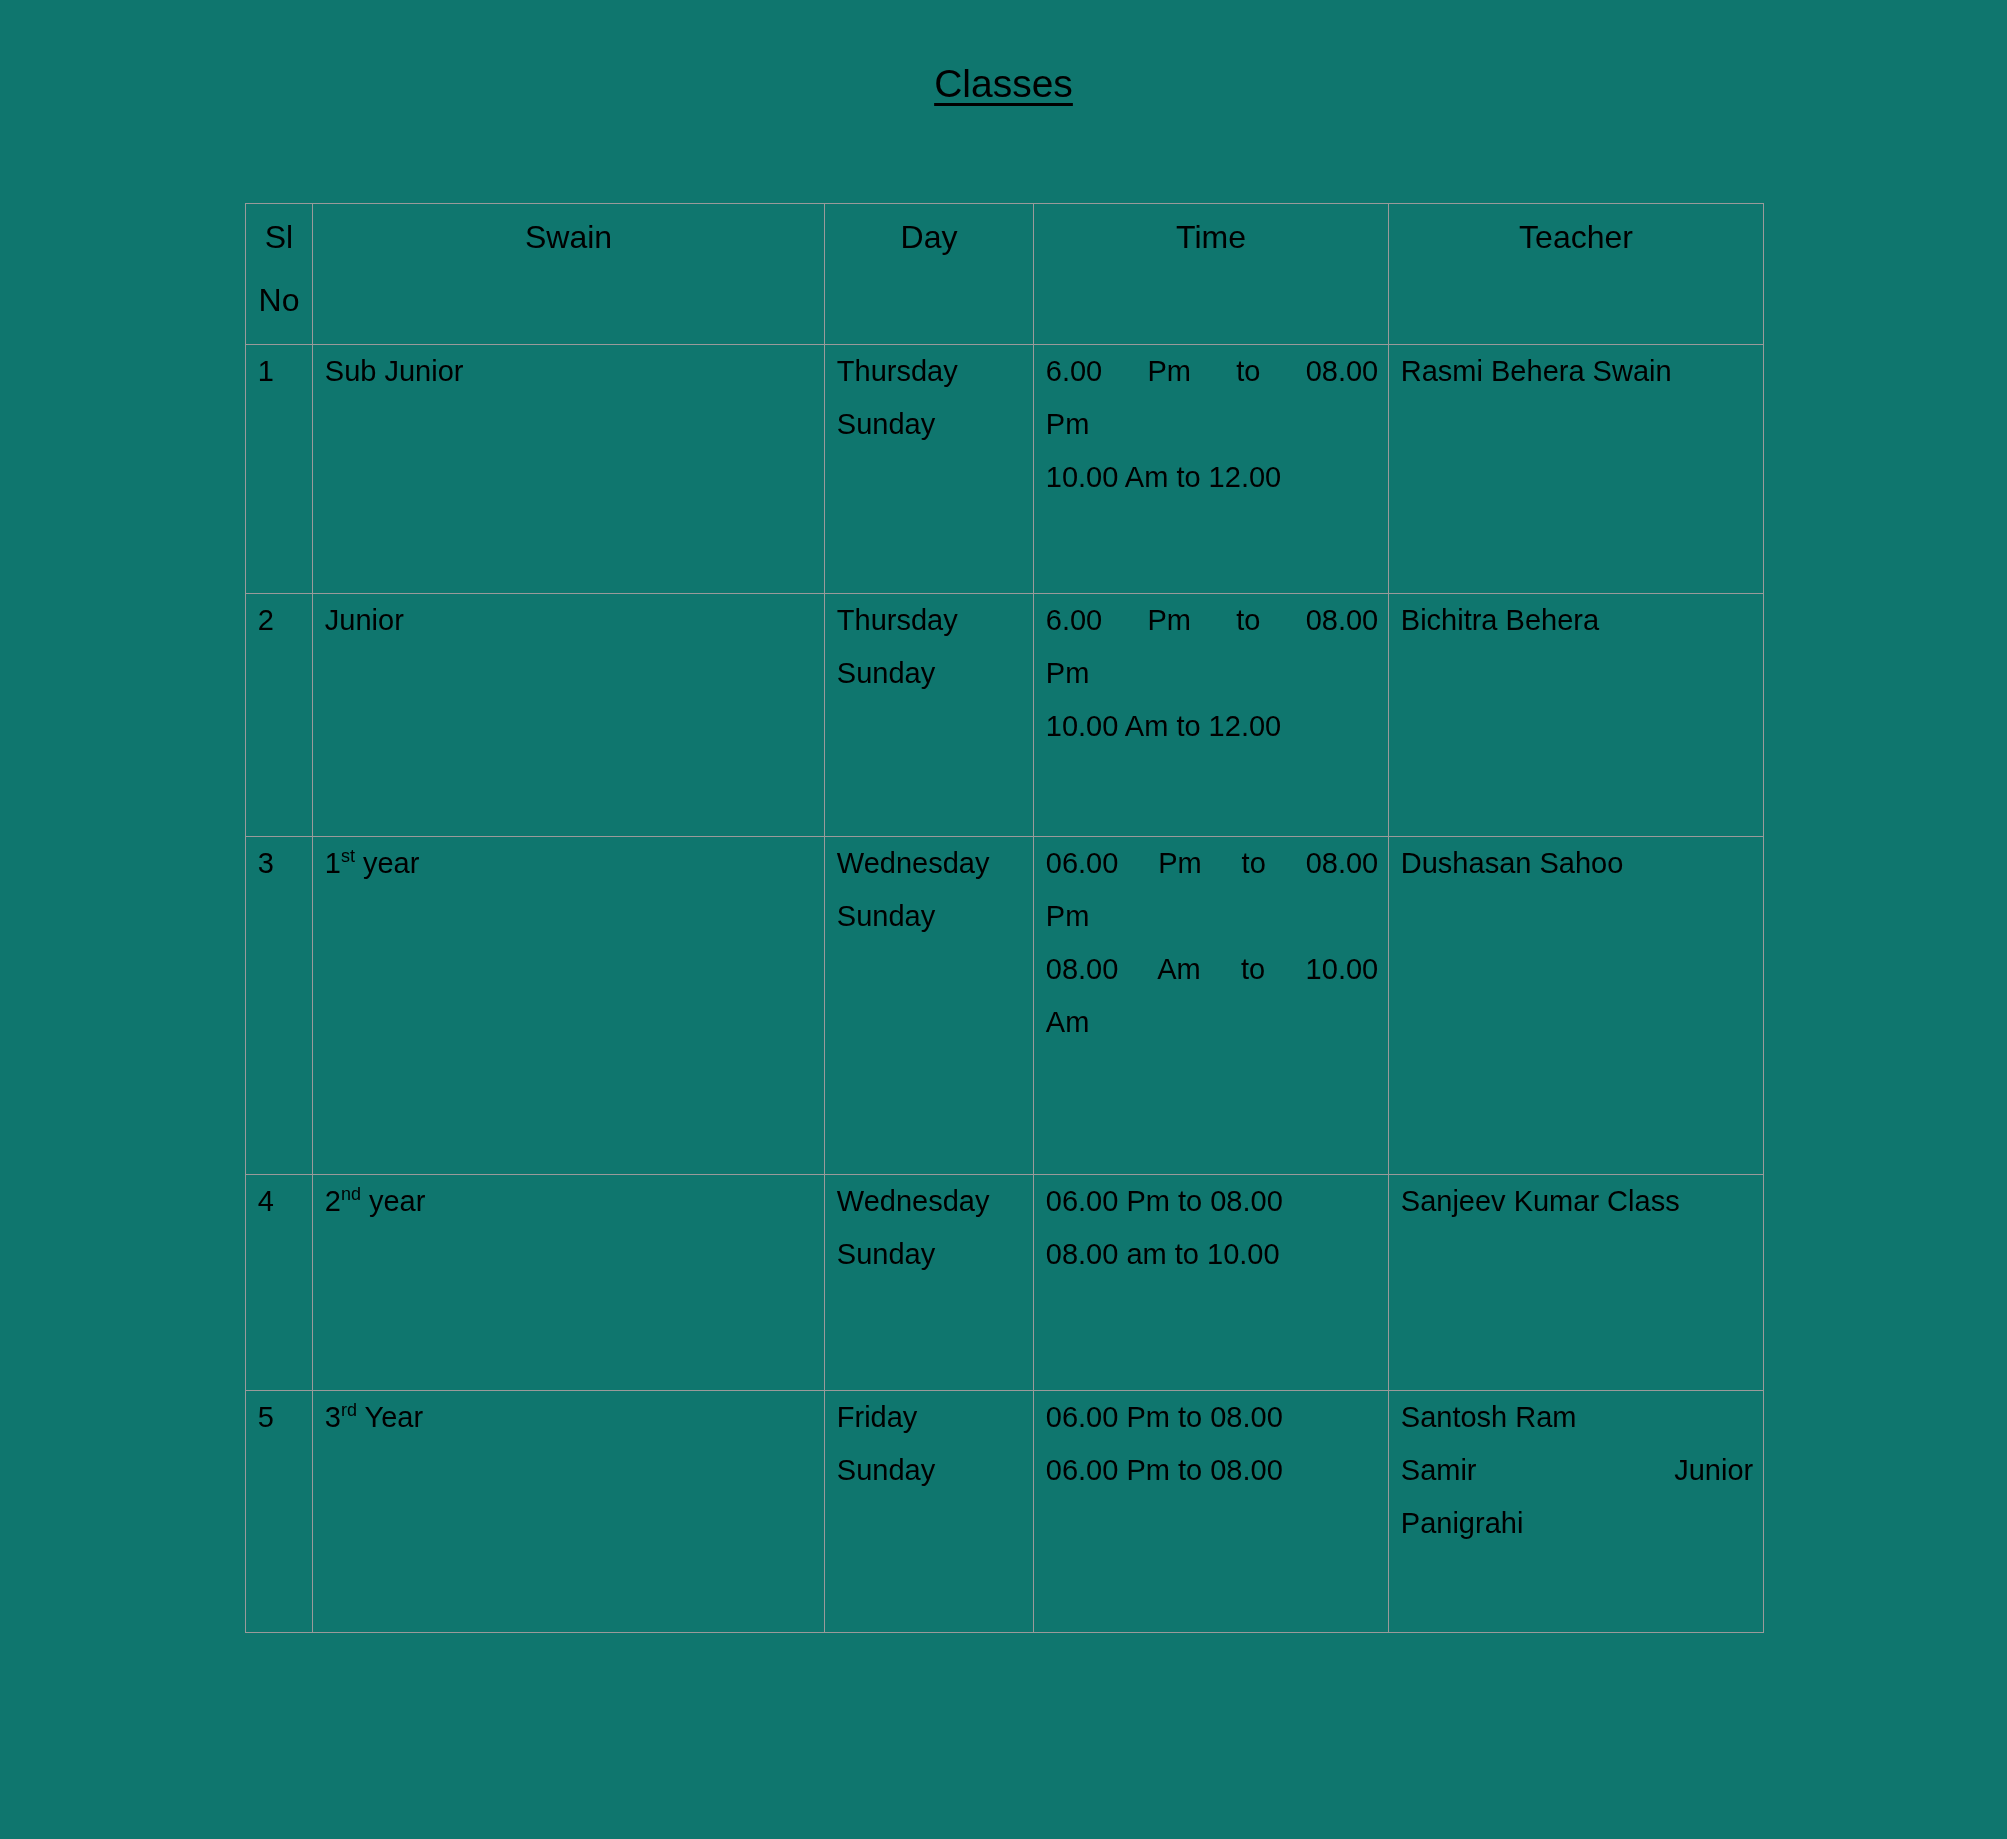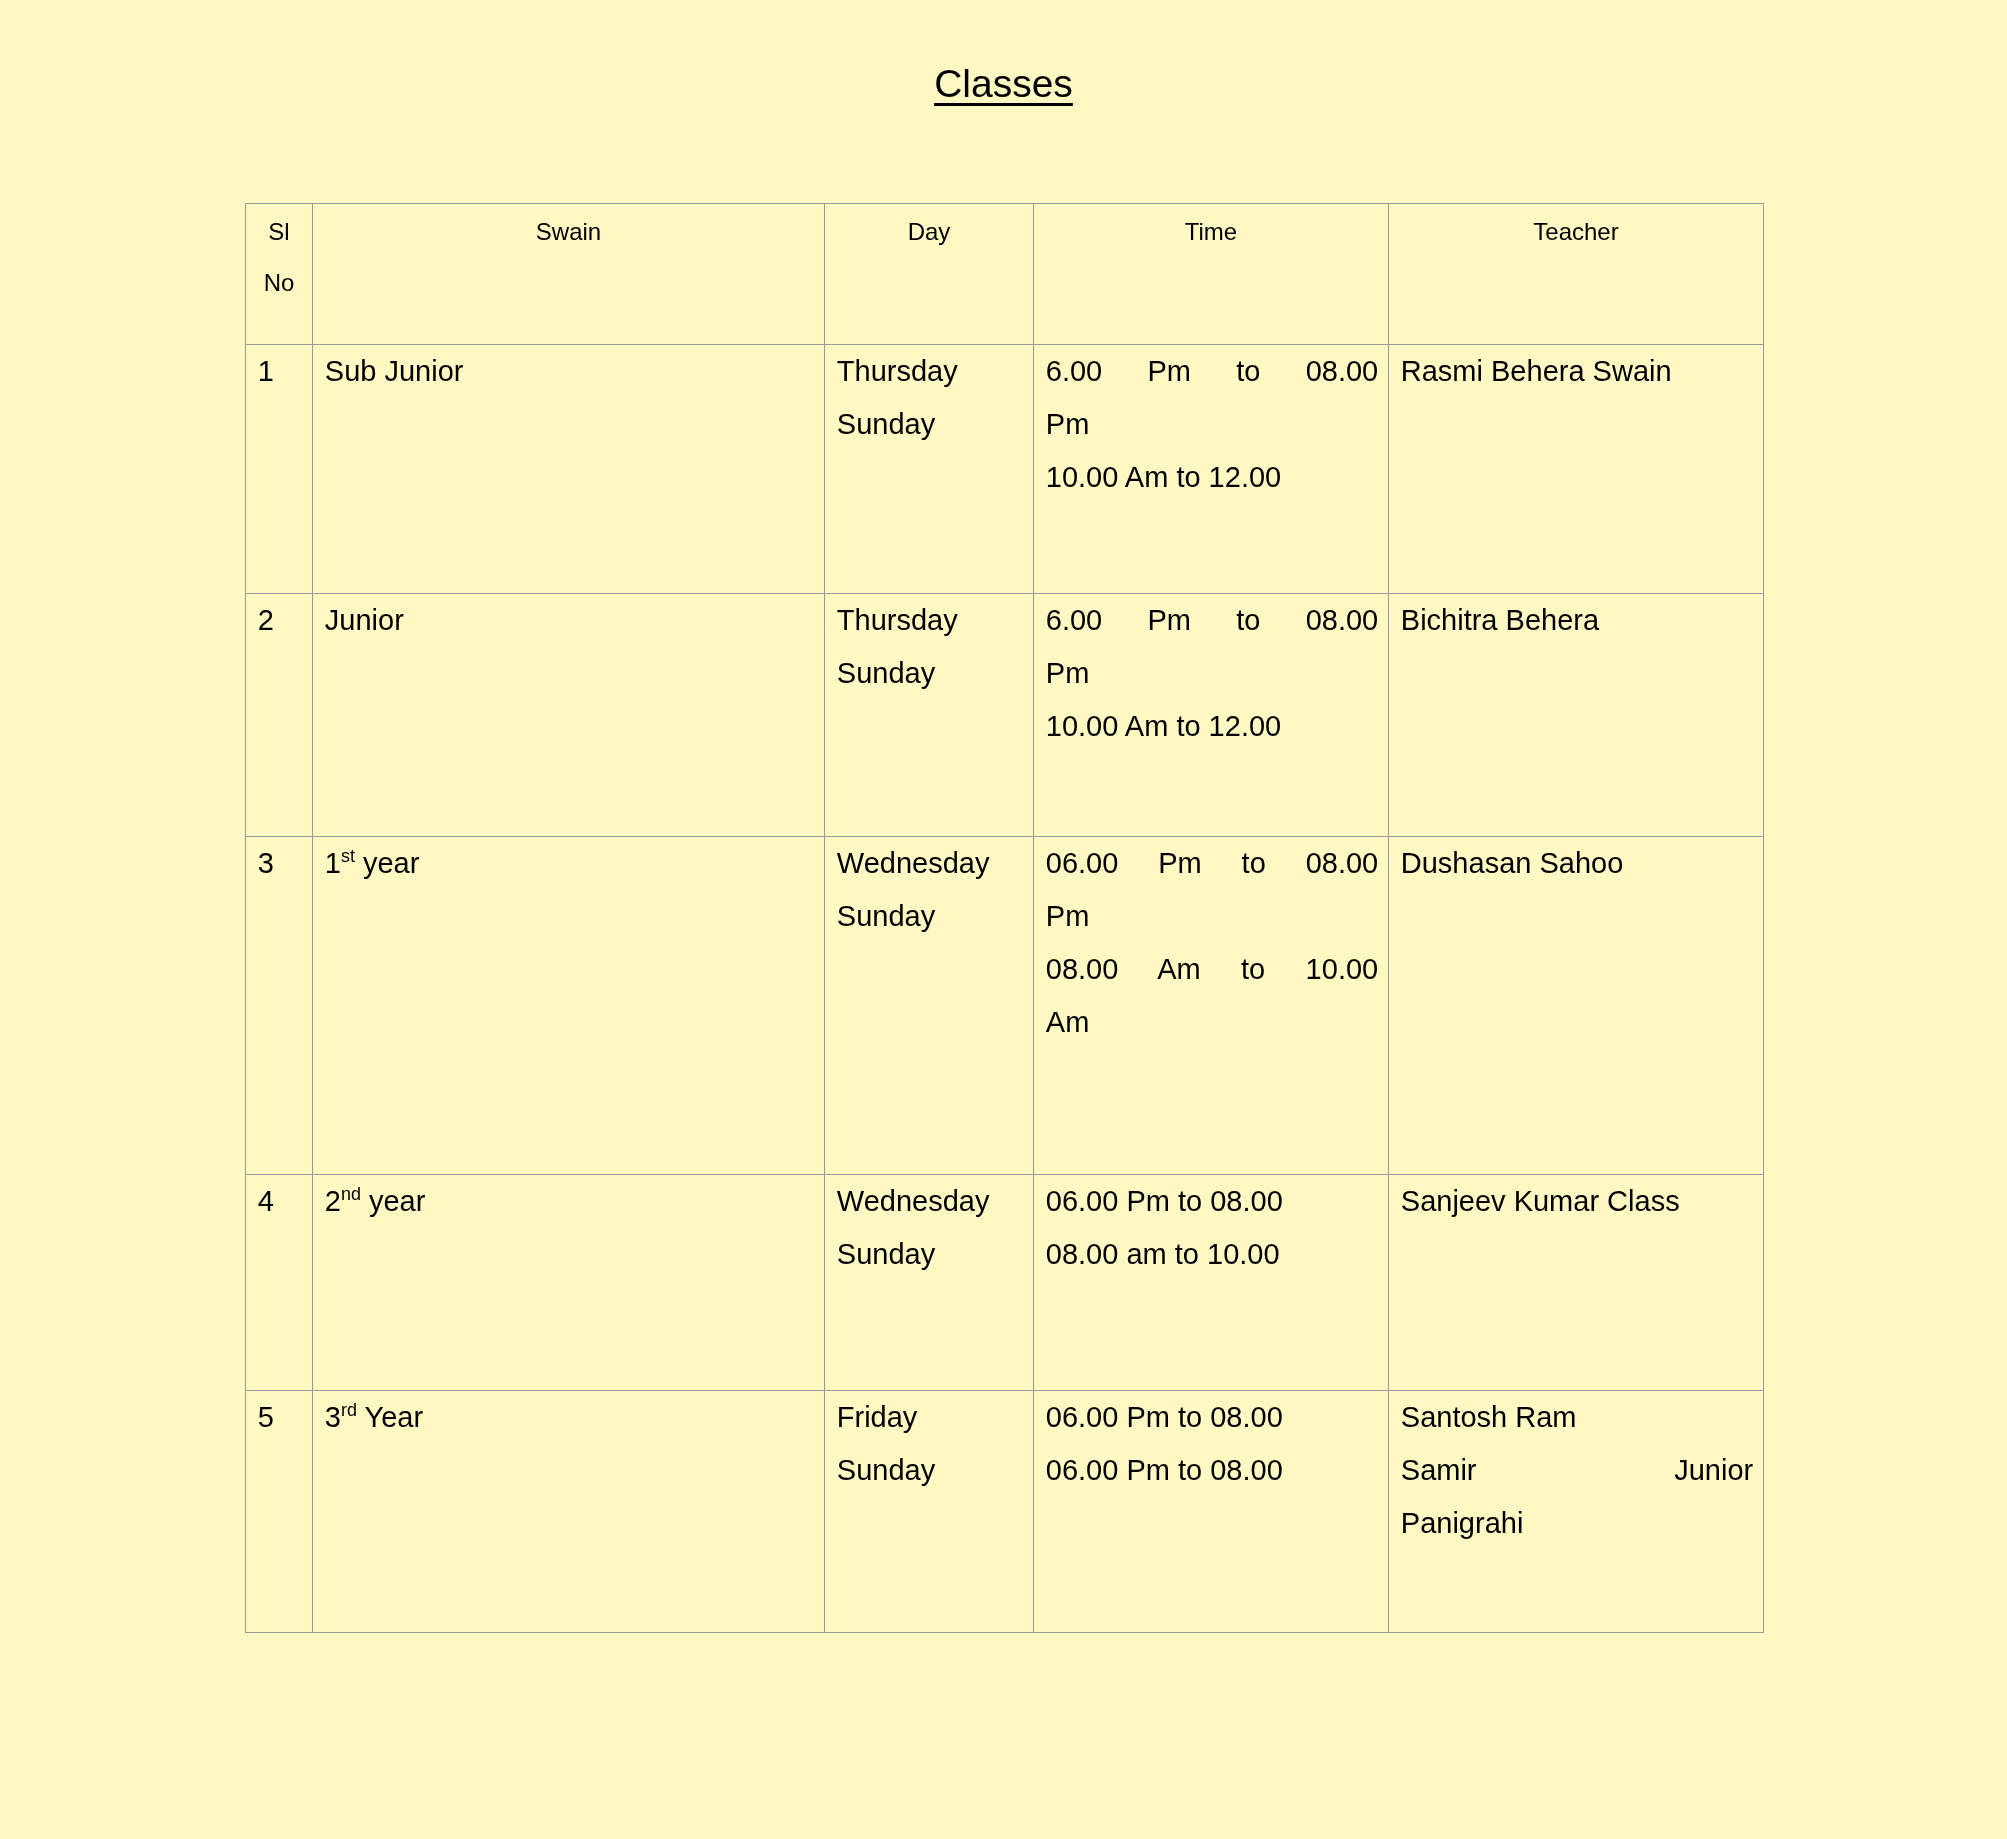--- a/index.html
+++ b/index.html
@@ -13,21 +13,21 @@
     height: 1840px;
     font-family: "Liberation Sans", sans-serif;
     color: #000000;
     -webkit-font-smoothing: antialiased;
   }
 
   .page {
     position: relative;
     width: 2007px;
     height: 1840px;
-    background: #fef9c3;
+    background: #0f766e;
     box-sizing: border-box;
   }
 
   
   .doc-title {
     position: absolute;
     left: 0;
     top: 61px;
     width: 2007px;
     text-align: center;
@@ -65,21 +65,21 @@
   col.c-class   { width: 512px; }
   col.c-day     { width: 209px; }
   col.c-time    { width: 355px; }
   col.c-teacher { width: 375px; }
 
   
   .hdr-row th {
     height: 141px;
     text-align: center;
     vertical-align: top;
-    font-size: 24px;
+    font-size: 32px;
     line-height: 1.48;
     padding-top: 9.8px;
   }
   .hdr-row th.th-sl {
     text-align: center;
     padding-left: 0;
   }
 
   
   .classes-table tbody td {

